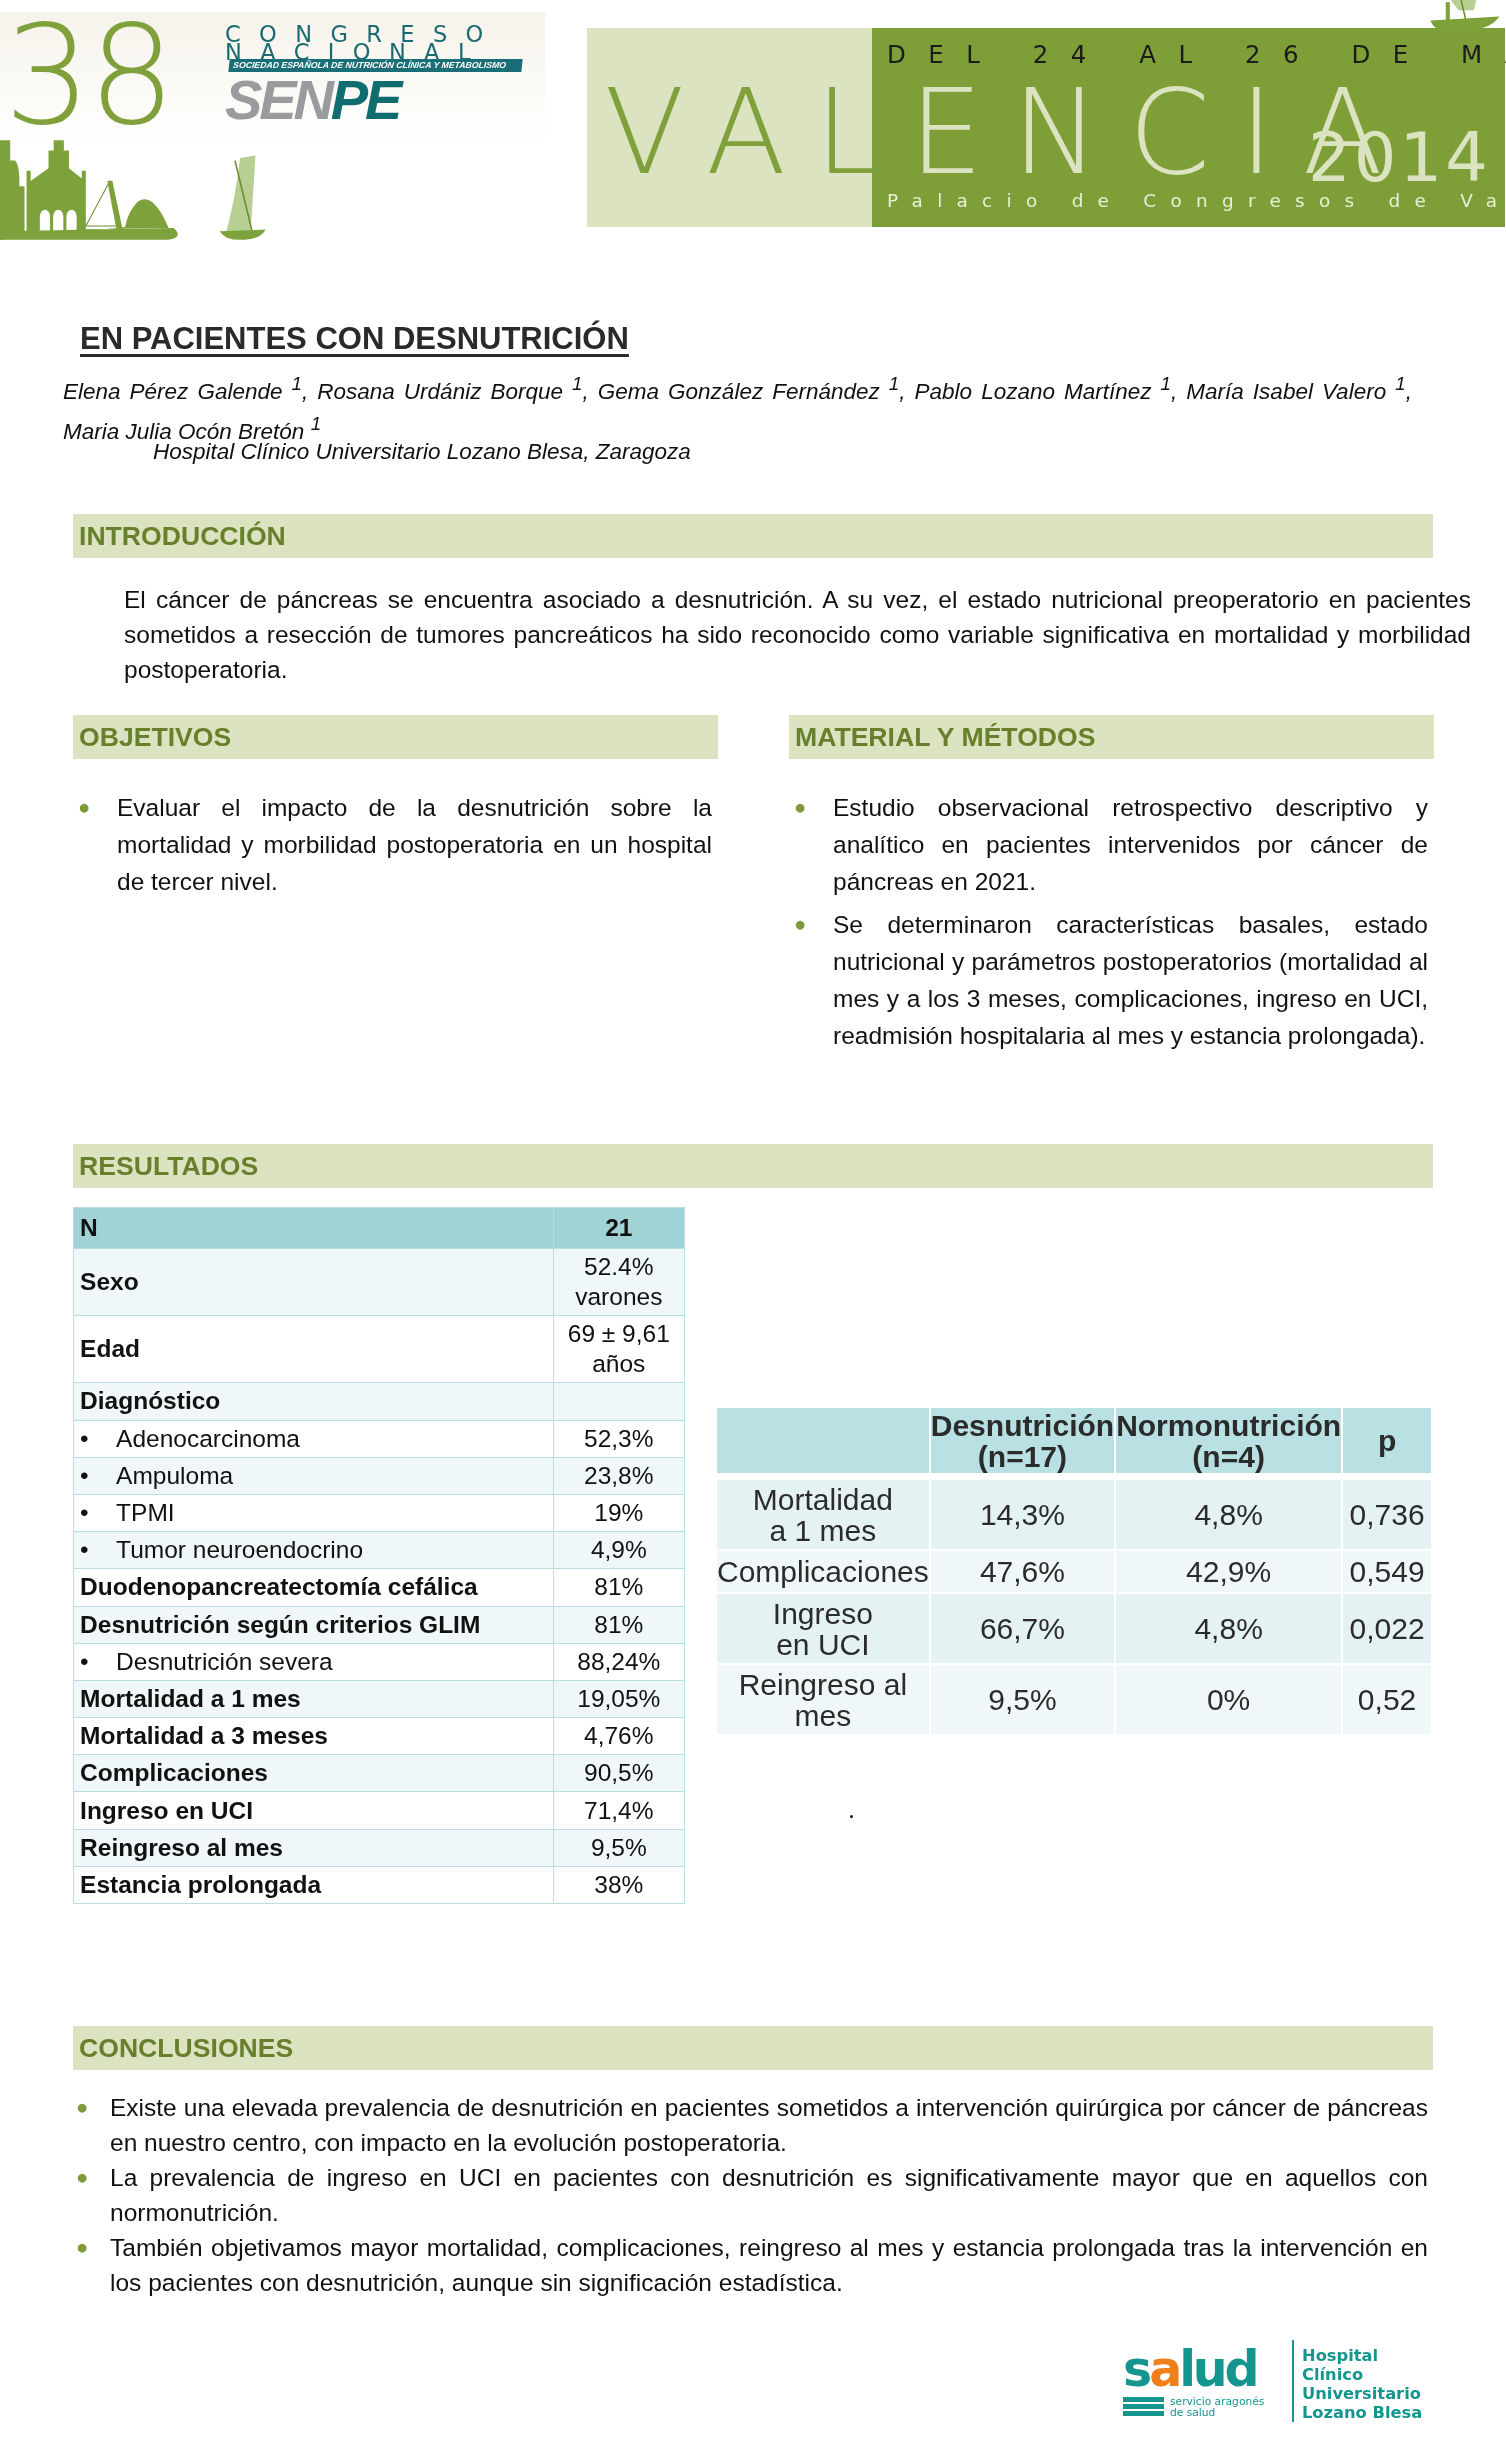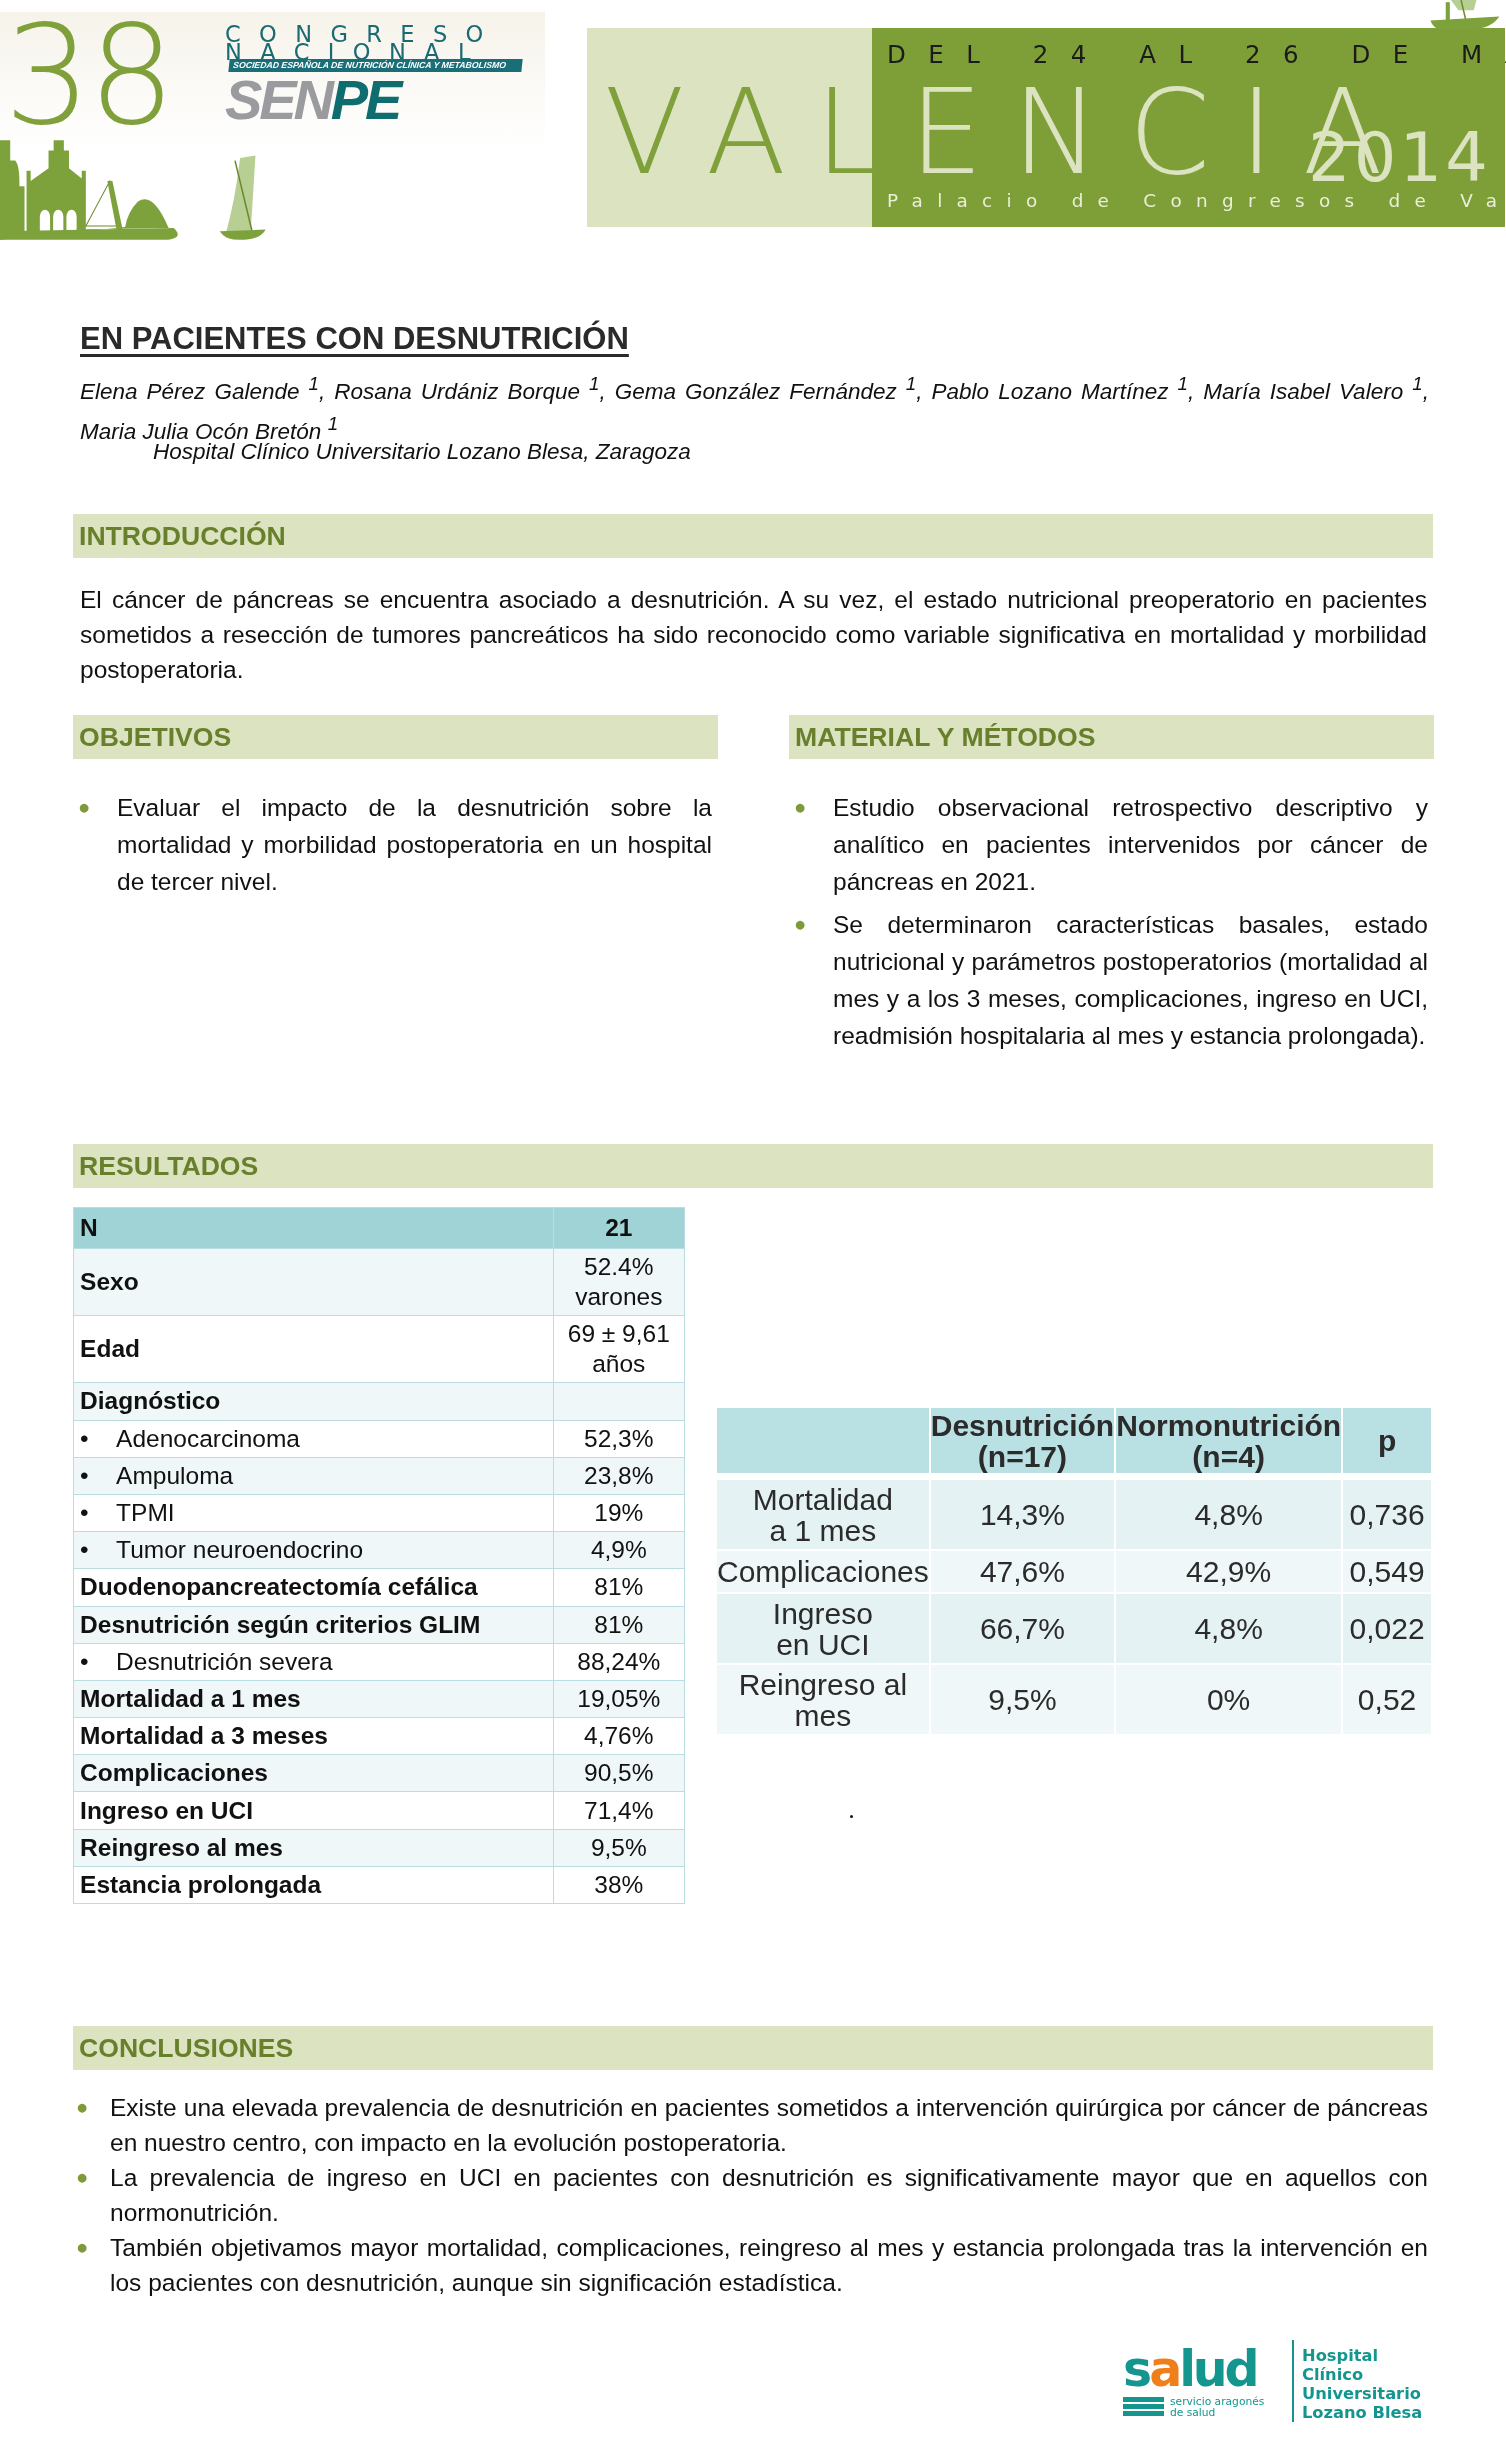--- a/index.html
+++ b/index.html
@@ -25,26 +25,26 @@
   .city { position: absolute; left: 17.4px; top: 46px; font-family: "DejaVu Sans", sans-serif; font-weight: 300; font-size: 117px; letter-spacing: 29px; white-space: nowrap; line-height: 1; }
   .city .c1 { color: #7fa03a; }
   .city .c2 { color: #dbe3c0; }
   .year { position: absolute; left: 721px; top: 97px; font-family: "DejaVu Sans", sans-serif; font-size: 67px; color: #dbe3c0; letter-spacing: 3.1px; line-height: 1; }
   .venue { position: absolute; left: 300px; top: 162px; font-family: "DejaVu Sans", sans-serif; font-size: 18.4px; letter-spacing: 14.3px; color: #e9efd8; white-space: nowrap; }
   .boat { position: absolute; left: 1410px; top: 0px; }
 
   
   .title { position: absolute; left: 80px; top: 271px; width: 1349px; font-size: 31px; font-weight: bold; color: #2a2a2a; line-height: 45px; }
   .title span { text-decoration: underline; text-decoration-thickness: 2.6px; text-underline-offset: 5.1px; }
-  .authors { position: absolute; left: 80px; top: 368px; width: 1349px; font-size: 22.5px; font-style: italic; line-height: 32px; text-align: justify; }
+  .authors { position: absolute; left: 63px; top: 368px; width: 1349px; font-size: 22.5px; font-style: italic; line-height: 32px; text-align: justify; }
   .affil { position: absolute; left: 153px; top: 439px; font-size: 22.5px; font-style: italic; }
 
   
   .sec-head { position: absolute; background: #dbe3c0; height: 44px; color: #68802b; font-size: 26.6px; font-weight: bold; line-height: 44px; padding-left: 6px; }
-  .para { position: absolute; font-size: 24.5px; line-height: 35px; text-align: justify; }
+  .para { position: absolute; font-size: 24.5px; line-height: 35px; text-align: justify; margin-left: 44px; }
   ul.blist { list-style: none; position: absolute; font-size: 24.5px; line-height: 37px; text-align: justify; }
   ul.blist li { position: relative; padding-left: 44px; margin-bottom: 6.1px; }
   ul.blist li .dot { position: absolute; left: 5.1px; top: 0; color: #7f9a3a; font-size: 20.4px; }
   ul.concl li { padding-left: 37px; margin-bottom: 0; line-height: 35px; }
   ul.concl li .dot { left: 3.1px; }
 
   
   table.t1 { position: absolute; left: 73px; top: 1207px; width: 612px; border-collapse: collapse; font-size: 24.5px; }
   table.t1 td { border: 1.5px solid #b9dde0; padding: 3.1px 6.1px; vertical-align: middle; line-height: 30px; }
   table.t1 tr.head td { background: #a0d3d6; font-weight: bold; height: 41px; }

